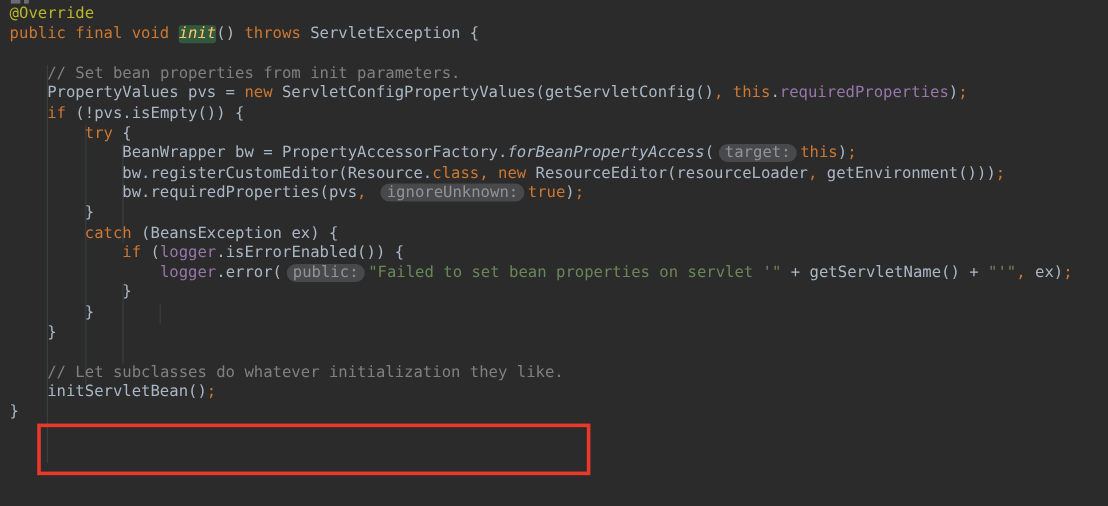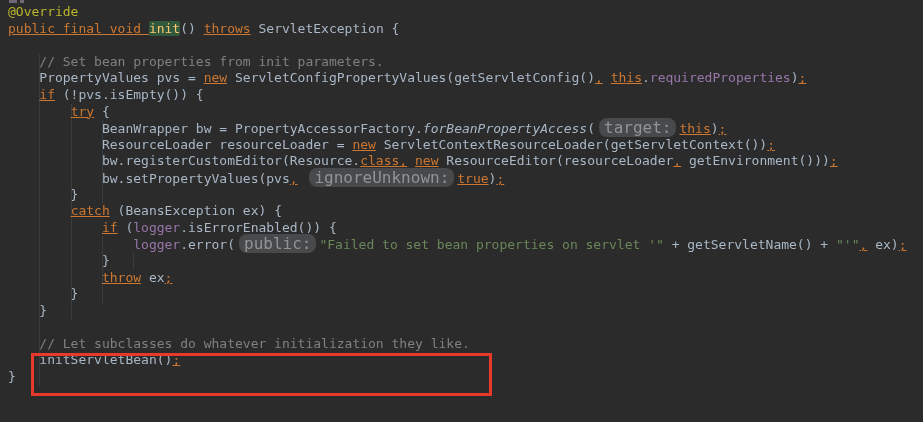--- a/index.html
+++ b/index.html
@@ -7,32 +7,32 @@
   body { background:var(--bg,#2B2B2B); }
   #editor {
     position:relative; width:784px; height:422px;
     font-family:"DejaVu Sans Mono", monospace;
     font-size:13px; line-height:16.6px;
     color:var(--fg,#A9B7C6);
     padding:4px 0 0 8px;
     cursor:text;
   }
   .line { height:16.6px; white-space:pre; position:relative; z-index:2; }
-  .kw    { color:var(--kw,#CC7832);text-decoration:underline; }
+  .kw    { color:var(--kw,#CC7832); }
   .com   { color:var(--com,#808080); }
   .str   { color:var(--str,#6A8759); }
   .field { color:var(--field,#9876AA); }
   .ann   { color:var(--ann,#BBB529); }
   .txt   { color:var(--fg,#A9B7C6); }
-  .decl  { color:var(--decl,#FFC66D); background:var(--hlbg,#32593D); border-radius:2px; }
+  .decl  { color:var(--decl,#FFC66D); background:var(--hlbg,#32593D); border-radius:2px;font-style:italic; }
   .static{ color:var(--fg,#A9B7C6); font-style:italic; }
   .hint  {
     background:var(--hintbg,#48494B); color:var(--hintfg,#919496);
     border-radius:8px; padding:0 5px; margin:0 3px 0 4px;
-    font-size:16px;
+    font-size:13px;
   }
   .guide { position:absolute; width:1px; background:#3A3D3E; z-index:1; }
   .guide.g1 { left:39px;  top:54px;  height:332px; }
   .guide.g2 { left:71px;  top:104px; height:216px; }
   .guide.g3 { left:102px; top:120px; height:83px; }
   .guide.g4 { left:102px; top:236px; height:67px; }
   .guide.g5 { left:133px; top:253px; height:17px; }
   .redbox {
     position:absolute; left:31px; top:353px; width:461px; height:43px;
     border:3px solid var(--box,#E8392B); z-index:3; pointer-events:none;
@@ -56,29 +56,27 @@
 
   <div id="code-lines">
       <div class="line"><span class="ann">@Override</span></div>
       <div class="line"><span class="kw">public final void </span><span class="decl">init</span><span class="txt">() </span><span class="kw">throws</span><span class="txt"> ServletException {</span></div>
       <div class="line"></div>
       <div class="line"><span class="txt">    </span><span class="com">// Set bean properties from init parameters.</span></div>
       <div class="line"><span class="txt">    PropertyValues pvs = </span><span class="kw">new</span><span class="txt"> ServletConfigPropertyValues(getServletConfig()</span><span class="kw">,</span><span class="txt"> </span><span class="kw">this</span><span class="txt">.</span><span class="field">requiredProperties</span><span class="txt">)</span><span class="kw">;</span></div>
       <div class="line"><span class="txt">    </span><span class="kw">if</span><span class="txt"> (!pvs.isEmpty()) {</span></div>
       <div class="line"><span class="txt">        </span><span class="kw">try</span><span class="txt"> {</span></div>
       <div class="line"><span class="txt">            BeanWrapper bw = PropertyAccessorFactory.</span><span class="static">forBeanPropertyAccess</span><span class="txt">(</span><span class="hint">target:</span><span class="kw">this</span><span class="txt">)</span><span class="kw">;</span></div>
-      <div class="line"><span class="txt">            ResourceLoader resourceLoader = </span><span class="kw">new</span><span class="txt"> ServletContextResourceLoader(getServletContext())</span><span class="kw">;</span></div>
       <div class="line"><span class="txt">            bw.registerCustomEditor(Resource.</span><span class="kw">class</span><span class="kw">,</span><span class="txt"> </span><span class="kw">new</span><span class="txt"> ResourceEditor(resourceLoader</span><span class="kw">,</span><span class="txt"> getEnvironment()))</span><span class="kw">;</span></div>
-      <div class="line"><span class="txt">            bw.setPropertyValues(pvs</span><span class="kw">,</span><span class="txt"> </span><span class="hint">ignoreUnknown:</span><span class="kw">true</span><span class="txt">)</span><span class="kw">;</span></div>
+      <div class="line"><span class="txt">            bw.requiredProperties(pvs</span><span class="kw">,</span><span class="txt"> </span><span class="hint">ignoreUnknown:</span><span class="kw">true</span><span class="txt">)</span><span class="kw">;</span></div>
       <div class="line"><span class="txt">        }</span></div>
       <div class="line"><span class="txt">        </span><span class="kw">catch</span><span class="txt"> (BeansException ex) {</span></div>
       <div class="line"><span class="txt">            </span><span class="kw">if</span><span class="txt"> (</span><span class="field">logger</span><span class="txt">.isErrorEnabled()) {</span></div>
       <div class="line"><span class="txt">                </span><span class="field">logger</span><span class="txt">.error(</span><span class="hint">public:</span><span class="str">"Failed to set bean properties on servlet '"</span><span class="txt"> + getServletName() + </span><span class="str">"'"</span><span class="kw">,</span><span class="txt"> ex)</span><span class="kw">;</span></div>
       <div class="line"><span class="txt">            }</span></div>
-      <div class="line"><span class="txt">            </span><span class="kw">throw</span><span class="txt"> ex</span><span class="kw">;</span></div>
       <div class="line"><span class="txt">        }</span></div>
       <div class="line"><span class="txt">    }</span></div>
       <div class="line"></div>
       <div class="line"><span class="txt">    </span><span class="com">// Let subclasses do whatever initialization they like.</span></div>
       <div class="line"><span class="txt">    initServletBean()</span><span class="kw">;</span></div>
       <div class="line"><span class="txt">}</span></div>
     </div>
 
   <div class="redbox"></div>
 </div>

